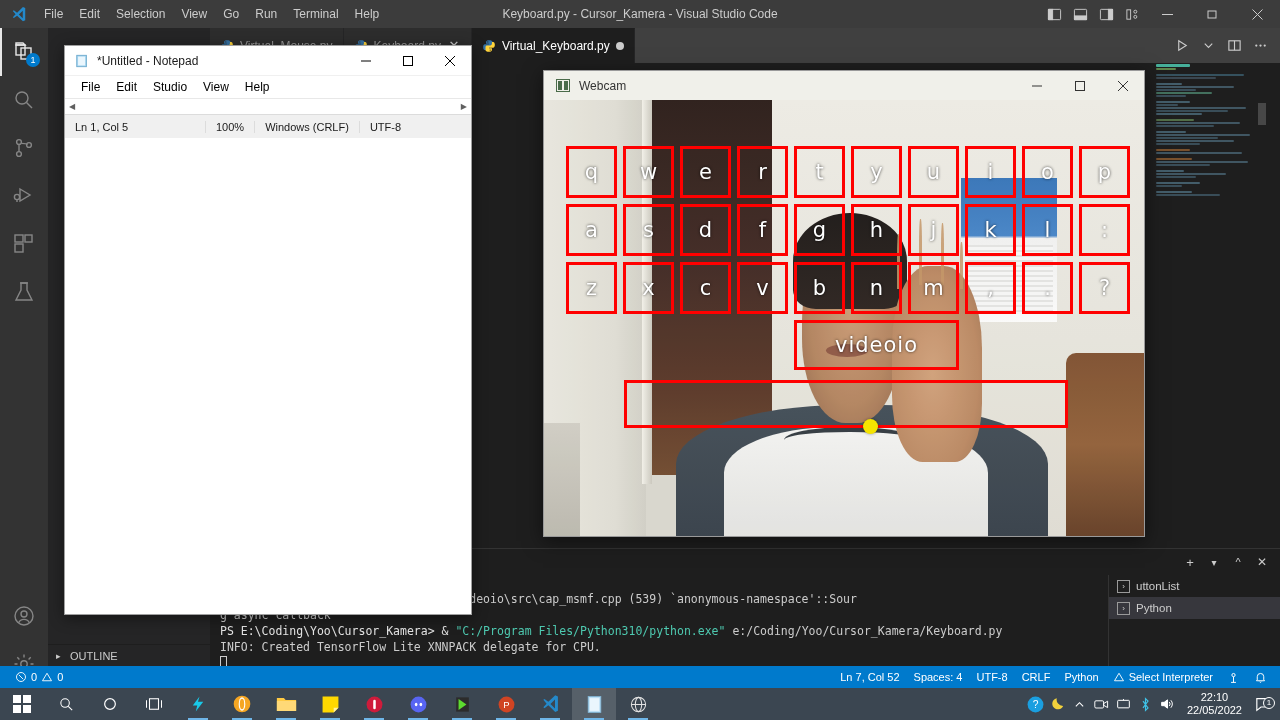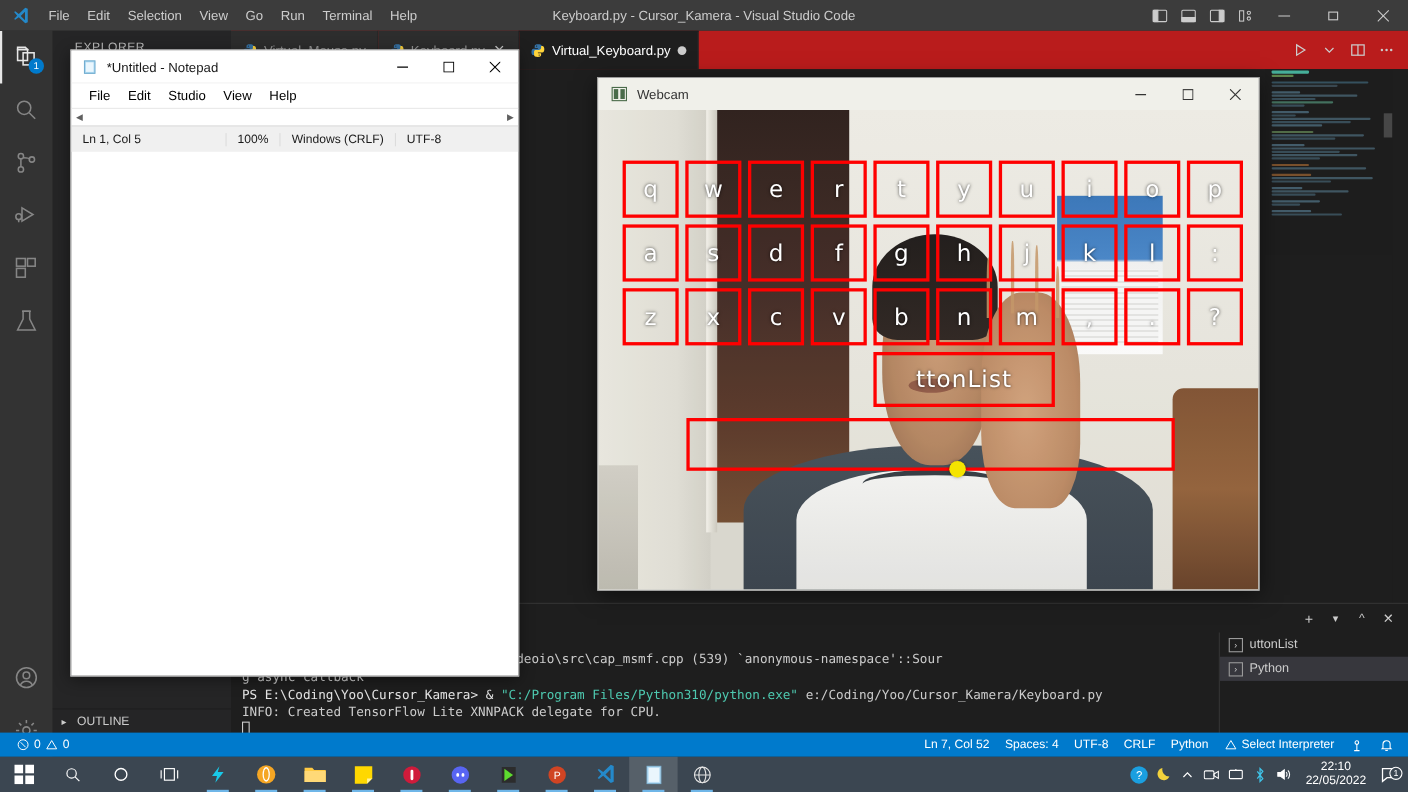--- a/index.html
+++ b/index.html
@@ -61,21 +61,21 @@
   .sb-bottom { position: absolute; left: 0; right: 0; bottom: 0; }
   .sb-section {
     height: 22px; display: flex; align-items: center; gap: 4px;
     padding-left: 8px; font-size: 11px; color: #cccccc; border-top: 1px solid #1e1e1e;
   }
   .chev { font-size: 9px; width: 10px; display: inline-block; }
 
   
   .tabbar {
     position: absolute; top: 28px; left: 210px; right: 0; height: 35px;
-    background: #b91c1c; display: flex; align-items: stretch;
+    background: #404040; display: flex; align-items: stretch;
   }
   .tab {
     display: flex; align-items: center; gap: 6px; padding: 0 10px;
     background: #2d2d2d; color: #969696; font-size: 12px;
     border-right: 1px solid #252526; max-width: 200px;
   }
   .tab.active { background: #1e1e1e; color: #ffffff; border-top: 1px solid #1e1e1e; }
   .tab .py-ico { width: 14px; height: 14px; }
   .tab .tclose { font-size: 13px; color: #cccccc; width: 14px; text-align: center; }
   .tab .tdot { width: 8px; height: 8px; border-radius: 50%; background: #cccccc; }
@@ -422,21 +422,20 @@
       </div>
       <div class="act-item">
         <svg viewBox="0 0 24 24" fill="none" stroke="currentColor" stroke-width="1.4">
             <circle cx="12" cy="12" r="3.2"></circle>
             <path d="M12 2.5v3M12 18.5v3M2.5 12h3M18.5 12h3M5.3 5.3l2.1 2.1M16.6 16.6l2.1 2.1M18.7 5.3l-2.1 2.1M7.4 16.6l-2.1 2.1"></path>
           </svg>
       </div>
     </div>
 
     <div class="sidebar">
-      <div class="sb-title">EXPLORER</div>
       <div class="sb-bottom">
         <div class="sb-section">
           <span class="chev">▸</span>
           <span>OUTLINE</span>
         </div>
         <div class="sb-section">
           <span class="chev">▸</span>
           <span>TIMELINE</span>
         </div>
       </div>
@@ -764,21 +763,21 @@
         <div class="key letter" style="left:79px;top:162px;width:51px;height:52px">x</div>
         <div class="key letter" style="left:136px;top:162px;width:51px;height:52px">c</div>
         <div class="key letter" style="left:193px;top:162px;width:51px;height:52px">v</div>
         <div class="key letter" style="left:250px;top:162px;width:51px;height:52px">b</div>
         <div class="key letter" style="left:307px;top:162px;width:51px;height:52px">n</div>
         <div class="key letter" style="left:364px;top:162px;width:51px;height:52px">m</div>
         <div class="key letter" style="left:421px;top:162px;width:51px;height:52px">,</div>
         <div class="key letter" style="left:478px;top:162px;width:51px;height:52px">.</div>
         <div class="key letter" style="left:535px;top:162px;width:51px;height:52px">?</div>
 
-        <div class="key wide" style="left:250px;top:220px;width:165px;height:50px">ttonList</div>
+        <div class="key wide" style="left:250px;top:220px;width:165px;height:50px">videoio</div>
 
         <div class="key" style="left:80px;top:280px;width:444px;height:48px"></div>
 
         <div class="cursor-dot" style="left:319px;top:319px"></div>
       </div>
     </div>
   </div>
 
   <div class="taskbar">
     <div class="tb-icons">

